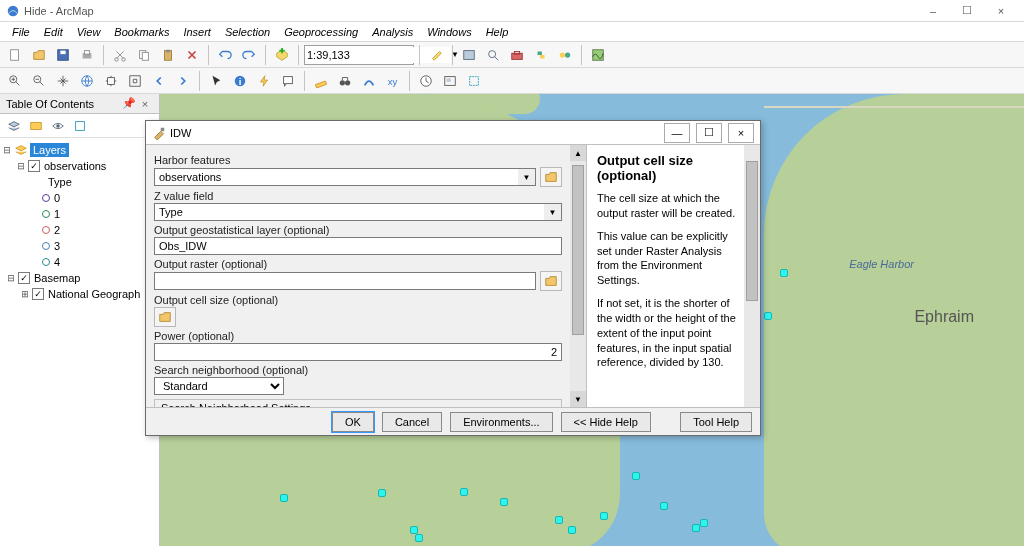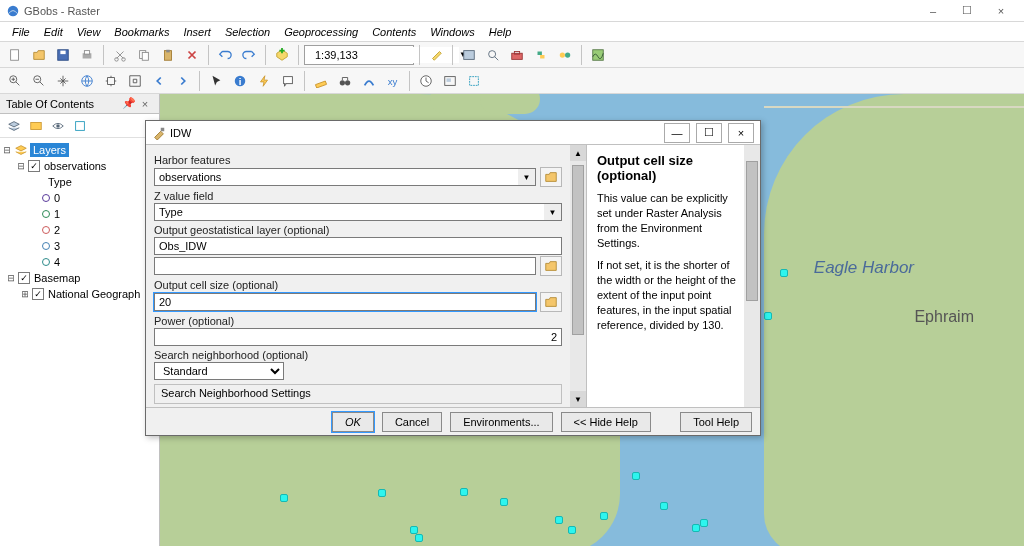--- a/index.html
+++ b/index.html
@@ -11,21 +11,21 @@
   .titlebar .title { color:#555; flex:1; }
   .titlebar .winbtn { width:34px; height:18px; display:flex; align-items:center; justify-content:center; color:#555; }
 
   
   .menubar { height:20px; display:flex; align-items:center; padding:0 6px; gap:2px; border-bottom:1px solid #d8d8d8; }
   .menubar span { padding:2px 6px;font-style:italic; }
 
   
   .toolbar { height:26px; display:flex; align-items:center; padding:0 4px; gap:2px; border-bottom:1px solid #d8d8d8; background:#f7f7f7; }
   .tbtn { width:22px; height:22px; display:flex; align-items:center; justify-content:center; border:1px solid transparent; }
-  .scalebox { width:110px; height:20px; border:1px solid #9f9f9f; background:#fff; display:flex; align-items:center; padding:0 8px; }
+  .scalebox { width:110px; height:20px; border:1px solid #9f9f9f; background:#fff; display:flex; align-items:center; padding:0 0; }
   .toolbar .sep { width:1px; height:20px; background:#c4c4c4; margin:0 3px; }
   svg.ic { width:14px; height:14px; }
   .tbtn svg.ic, .winbtn svg.ic { display:block; }
 
   
   .body { position:absolute; top:94px; bottom:0; left:0; right:0; display:flex; }
 
   
   .toc { width:160px; background:#fff; border-right:1px solid #c0c0c0; display:flex; flex-direction:column; }
   .toc-title { height:20px; background:#eee; border-bottom:1px solid #c0c0c0; display:flex; align-items:center; padding:0 6px; font-size:11px; }
@@ -40,21 +40,21 @@
   .tree-row .lyricon { width:14px; height:14px; }
   .tree-row.selected .label { background:#2a86d6; color:#fff; padding:1px 3px; }
   .tree-row .label { padding:0 2px; }
   .legend-dot { width:8px; height:8px; border-radius:50%; border:1.5px solid; background:transparent; }
 
   
   .map { flex:1; position:relative; overflow:hidden; }
   .map-bg { position:absolute; inset:0; background:#86bbdc; }
   .land { position:absolute; background:#b7cf98; }
   .road { position:absolute; background:#d8d8c2; height:2px; }
-  .maplabel { position:absolute; color:#6b6b6b; font-size:17px; }
+  .maplabel { position:absolute; color:#6b6b6b; font-size:11px; }
   .maplabel.big { color:#555; font-size:16px; }
   .obs-pt { position:absolute; width:8px; height:8px; background:#2df5ee; border:1px solid #17b8b2; border-radius:2px; }
 
   
   .dialog { position:absolute; left:145px; top:120px; width:616px; height:316px; background:#f0f0f0; border:1px solid #6a6a6a; box-shadow:2px 2px 6px rgba(0,0,0,.25); display:flex; flex-direction:column; }
   .dlg-titlebar { height:24px; background:#fff; display:flex; align-items:center; padding:0 6px; border-bottom:1px solid #c0c0c0; }
   .dlg-titlebar .icon { width:14px; height:14px; margin-right:4px; }
   .dlg-titlebar .t { flex:1; }
   .dlg-titlebar .wbtn { width:26px; height:20px; display:flex; align-items:center; justify-content:center; border:1px solid #aaa; margin-left:6px; background:#fff; }
 
@@ -79,45 +79,45 @@
 
   .dlg-help { flex:1; background:#fff; border-left:1px solid #c0c0c0; position:relative; padding:8px 18px 8px 10px; overflow:hidden; }
   .dlg-help h3 { margin:0 0 8px 0; font-size:13px; font-weight:bold; }
   .dlg-help p { margin:0 0 8px 0; line-height:1.35; }
   .dlg-help .scrollbar { position:absolute; right:0; top:0; bottom:0; width:16px; background:#e8e8e8; }
   .dlg-help .scrollbar .thumb { position:absolute; left:2px; right:2px; top:16px; height:140px; background:#c2c2c2; border:1px solid #a0a0a0; }
 
   .dlg-buttons { height:28px; border-top:1px solid #c0c0c0; display:flex; align-items:center; padding:0 8px; gap:8px; background:#f0f0f0; }
   .dlg-buttons .gap { flex:1; }
   .dlg-buttons button { height:20px; padding:0 12px; border:1px solid #8a8a8a; background:#e9e9e9; font-size:11px; }
-  .dlg-buttons button.primary { outline:1px solid #3399ff;font-style:italic; }
+  .dlg-buttons button.primary { outline:1px solid #3399ff; }
 </style>
 </head>
 <body>
 
 <div class="titlebar">
   <svg class="ic icon" viewBox="0 0 16 16">
       <circle cx="8" cy="8" r="6" fill="#3a7ccf"></circle>
       <path d="M3 11 Q8 4 13 11" stroke="#cde" fill="none"></path>
     </svg>
-  <span class="title">GBobs - Raster</span>
+  <span class="title">Hide - ArcMap</span>
   <div class="winbtn">–</div>
   <div class="winbtn">☐</div>
   <div class="winbtn">×</div>
 </div>
 
 <div class="menubar">
   <span>File</span>
   <span>Edit</span>
   <span>View</span>
   <span>Bookmarks</span>
   <span>Insert</span>
   <span>Selection</span>
   <span>Geoprocessing</span>
-  <span>Contents</span>
+  <span>Analysis</span>
   <span>Windows</span>
   <span>Help</span>
 </div>
 
 <div class="toolbar">
   <div class="tbtn">
       <svg class="ic" viewBox="0 0 16 16">
         <rect x="3" y="2" width="9" height="12" fill="#fff" stroke="#888"></rect>
       </svg>
     </div>
@@ -489,32 +489,32 @@
           <input value="Type" style="">
           <div class="dropbtn">▼</div>
         </div>
       </div>
 
       <div class="fld-label">Output geostatistical layer (optional)</div>
       <div class="fld-row">
           <input value="Obs_IDW" style="">
         </div>
 
+      <div class="fld-label">Output raster (optional)</div>
       <div class="fld-row">
         <input value="" style="">
         <div class="folderbtn">
             <svg class="ic" viewBox="0 0 16 16">
               <path d="M2 5h4l1-2h7v10H2z" fill="#f4c66b" stroke="#b38a34"></path>
             </svg>
           </div>
       </div>
 
       <div class="fld-label">Output cell size (optional)</div>
       <div class="fld-row">
-        <input style="outline: rgb(51, 153, 255) solid 1px;" value="20">
         <div class="folderbtn">
             <svg class="ic" viewBox="0 0 16 16">
               <path d="M2 5h4l1-2h7v10H2z" fill="#f4c66b" stroke="#b38a34"></path>
             </svg>
           </div>
       </div>
 
       <div class="fld-label">Power (optional)</div>
       <div class="fld-row right">
           <input value="2" style="">
@@ -529,20 +529,21 @@
         <div class="group-title">Search Neighborhood Settings</div>
 
       </div>
     </div>
 
     <div class="dlg-help">
       <div class="scrollbar">
           <div class="thumb"></div>
         </div>
       <h3>Output cell size (optional)</h3>
+      <p>The cell size at which the output raster will be created.</p>
       <p>This value can be explicitly set under Raster Analysis from the Environment Settings.</p>
       <p>If not set, it is the shorter of the width or the height of the extent of the input point features, in the input spatial reference, divided by 130.</p>
     </div>
   </div>
 
   <div class="dlg-buttons">
     <span style="width:170px"></span>
     <button class="primary">OK</button>
     <button>Cancel</button>
     <button>Environments...</button>

